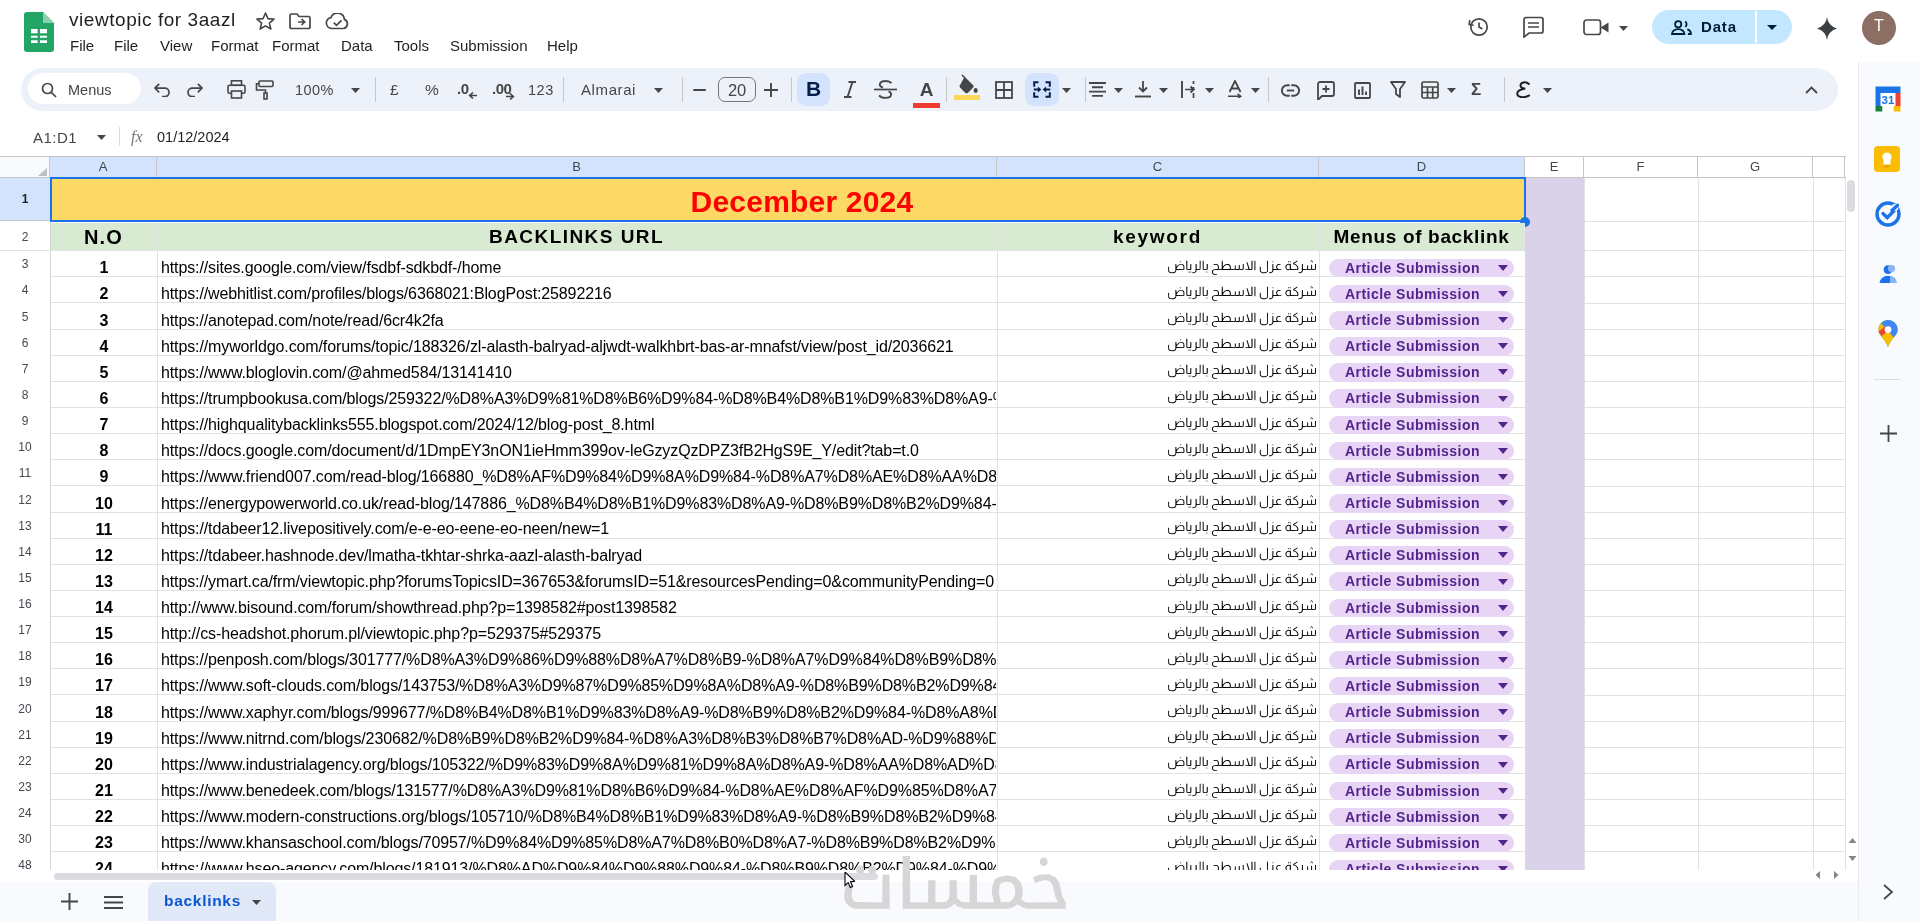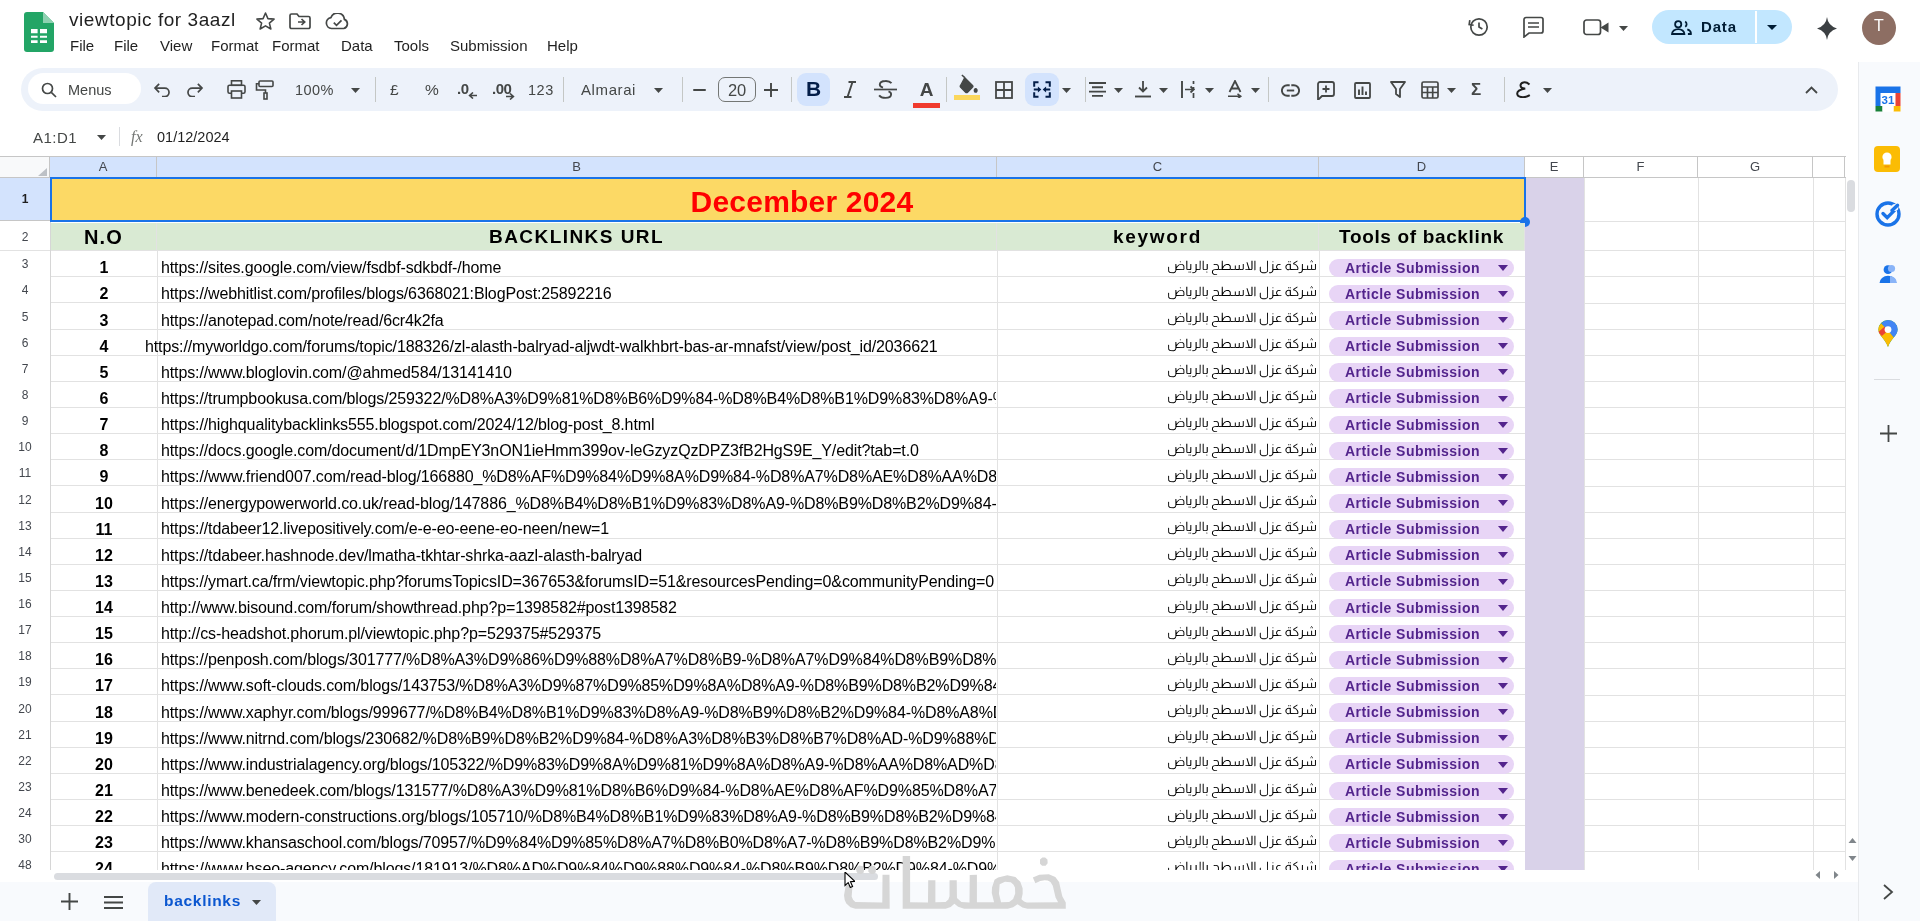--- a/index.html
+++ b/index.html
@@ -271,21 +271,21 @@
 <div class="a" style="left:1845px;top:178px;width:1px;height:693px;background:#e2e2e2"></div>
 <div class="a" style="left:1584px;top:220.5px;width:261px;height:1px;background:#e2e2e2"></div>
 <div class="a" style="left:1584px;top:250px;width:261px;height:1px;background:#e2e2e2"></div>
 <div class="a" style="left:51px;top:178px;width:1474px;height:43px;background:#fcd965"></div>
 <div class="a" style="left:65px;top:185px;width:1474px;text-align:center;font-size:30px;font-weight:bold;color:#f00;letter-spacing:0.2px">December 2024</div>
 <div class="a" style="left:50px;top:177px;width:1476px;height:45px;border:2px solid #1a73e8;background:transparent"></div>
 <div class="a" style="left:1520px;top:217px;width:10px;height:10px;border-radius:50%;background:#1a73e8"></div>
 <div class="a" style="left:51px;top:223px;width:106px;height:28px;background:#d9ead3;border-bottom:1px solid #e2e2e2;border-right:1px solid #e2e2e2;line-height:28px;text-align:center;font-size:20px;font-weight:bold;color:#000"><span style="letter-spacing:1.2px">N.O</span></div>
 <div class="a" style="left:157px;top:223px;width:840px;height:28px;background:#d9ead3;border-bottom:1px solid #e2e2e2;border-right:1px solid #e2e2e2;line-height:28px;text-align:center;font-size:19px;font-weight:bold;color:#000"><span style="letter-spacing:1.45px">BACKLINKS URL</span></div>
 <div class="a" style="left:997px;top:223px;width:322px;height:28px;background:#d9ead3;border-bottom:1px solid #e2e2e2;border-right:1px solid #e2e2e2;line-height:28px;text-align:center;font-size:19px;font-weight:bold;color:#000"><span style="letter-spacing:1.7px">keyword</span></div>
-<div class="a" style="left:1319px;top:223px;width:206px;height:28px;background:#d9ead3;border-bottom:1px solid #e2e2e2;border-right:1px solid #e2e2e2;line-height:28px;text-align:center;font-size:19px;font-weight:bold;color:#000"><span style="letter-spacing:0.65px">Tools of backlink</span></div>
+<div class="a" style="left:1319px;top:223px;width:206px;height:28px;background:#d9ead3;border-bottom:1px solid #e2e2e2;border-right:1px solid #e2e2e2;line-height:28px;text-align:center;font-size:19px;font-weight:bold;color:#000"><span style="letter-spacing:0.65px">Menus of backlink</span></div>
 <div class="a" style="left:51px;top:251.2px;width:1474px;height:26.1px;background:#fff;border-bottom:1px solid #e2e2e2;overflow:hidden"></div>
 <div class="a" style="left:157px;top:251.2px;width:1px;height:26.139999999999986px;background:#e2e2e2"></div>
 <div class="a" style="left:997px;top:251.2px;width:1px;height:26.139999999999986px;background:#e2e2e2"></div>
 <div class="a" style="left:1319px;top:251.2px;width:1px;height:26.139999999999986px;background:#e2e2e2"></div>
 <div class="a" style="left:1584px;top:276.3px;width:261px;height:1px;background:#e2e2e2"></div>
 <div class="num" style="left:51px;top:251.2px;width:106px;height:26.1px;overflow:hidden;line-height:33.5px">1</div>
 <div class="url" style="left:161px;top:251.2px;width:835px;height:26.1px;overflow:hidden;line-height:33.5px">https://sites.google.com/view/fsdbf-sdkbdf-/home</div>
 <div class="a" style="left:1167.8px;top:259.7px;width:154.2px;height:15.1px;overflow:hidden">
     <svg width="148.2" height="15.1" viewBox="0 0 179.67 18.33">
       <path d="M46.83 14.00 46.50 14.33 46.50 15.17 47.67 15.17 47.67 14.33ZM26.83 14.17 26.67 15.00 27.00 15.33 27.67 15.33 28.00 15.00 28.00 14.33 27.67 14.00ZM24.67 14.50 24.83 15.17 26.00 15.17 26.17 14.67 25.67 14.00 25.17 14.00ZM158.33 15.50 158.83 16.00 161.00 15.83 162.33 15.17 163.00 14.50 163.83 12.17 169.17 12.17 169.83 11.67 170.33 12.17 173.83 12.17 174.67 11.67 175.17 12.17 178.50 12.17 179.50 11.33 179.50 5.00 178.33 5.00 178.33 10.83 178.00 11.17 174.83 11.00 174.83 5.83 173.67 5.83 173.67 10.50 173.17 11.17 170.00 11.00 170.00 6.83 168.83 6.83 168.83 10.83 168.50 11.17 163.67 11.00 163.67 5.00 162.50 5.00 162.33 13.17 161.33 14.50 160.17 15.00 158.33 15.00ZM136.33 5.00 133.33 5.00 131.67 6.33 131.17 7.50 131.17 9.33 132.17 11.00 127.83 11.00 127.83 5.00 126.67 5.00 126.50 13.33 125.33 14.67 124.33 15.00 122.50 15.00 122.67 15.67 123.00 16.00 124.50 16.00 126.33 15.33 127.33 14.33 128.00 12.17 137.33 12.17 137.83 11.17 134.17 11.17 132.83 10.17 132.33 9.17 132.33 7.83 132.67 7.00 134.17 5.83 136.50 6.00ZM19.67 7.17 19.00 6.00 17.83 5.17 15.00 4.83 12.67 5.67 10.17 8.33 10.00 5.00 8.83 5.00 8.83 13.00 8.33 14.00 6.67 15.00 3.50 15.00 2.17 14.50 1.17 13.00 1.17 8.33 0.50 8.33 0.00 8.83 0.17 13.83 1.17 15.17 2.50 15.83 6.83 16.00 8.33 15.50 9.33 14.67 10.17 12.17 18.83 12.17 19.83 11.33ZM18.50 7.33 18.67 10.83 18.33 11.17 10.00 11.00 11.50 8.17 13.83 6.17 14.83 5.83 16.50 5.83 17.33 6.17ZM174.83 1.50 174.50 2.33 175.00 2.83 175.67 2.67 175.83 1.83 175.50 1.50ZM172.50 2.17 173.00 2.83 173.50 2.83 174.00 2.33 173.83 1.67 172.67 1.67ZM148.00 1.50 147.67 1.83 147.83 2.67 148.83 2.67 149.00 1.83 148.67 1.50ZM146.00 1.50 145.67 2.33 146.17 2.83 146.83 2.67 147.00 1.83 146.67 1.50ZM126.50 2.17 127.00 2.83 127.50 2.83 128.00 2.33 127.83 1.67 126.67 1.67ZM14.17 2.17 14.67 2.83 15.17 2.83 15.67 2.33 15.50 1.67 14.33 1.67ZM121.33 0.83 120.17 0.83 120.17 13.00 119.83 13.83 119.17 14.50 117.67 15.00 115.17 15.00 113.50 14.50 112.50 12.83 112.50 8.33 111.83 8.33 111.33 8.67 111.33 13.00 111.83 14.33 112.83 15.33 114.67 16.00 118.00 16.00 120.33 15.00 121.17 13.83ZM104.83 0.83 104.83 12.50 105.50 12.50 106.00 12.00 106.00 0.83ZM102.50 0.83 101.17 0.83 101.17 10.83 100.83 11.17 99.00 11.00 96.33 2.83 95.17 2.83 97.67 11.17 93.67 11.17 94.00 12.17 101.50 12.17 102.17 11.67 102.50 10.67ZM53.17 15.33 53.83 16.83 54.83 17.67 56.33 18.17 59.17 18.00 59.67 17.00 56.50 17.17 55.17 16.50 54.50 15.50 54.50 13.50 55.17 12.67 56.33 12.17 60.67 12.17 61.50 11.67 62.00 12.17 75.17 12.17 76.00 11.67 76.50 12.17 81.33 12.17 82.17 11.67 82.67 12.17 86.17 12.17 86.83 11.67 87.33 12.17 90.67 12.17 91.50 11.67 91.83 10.83 91.83 5.00 90.67 5.00 90.67 10.33 90.17 11.17 87.00 11.00 87.00 6.00 85.83 6.00 85.67 11.00 82.17 11.00 82.17 6.83 81.00 6.83 81.00 10.83 80.67 11.17 76.17 11.00 76.00 7.33 75.50 6.33 73.67 5.00 71.17 4.83 69.50 5.33 68.67 5.83 66.50 8.33 66.33 0.83 65.17 0.83 65.00 11.17 61.67 11.00 61.67 7.83 61.00 6.17 60.33 5.50 58.67 4.83 56.00 5.00 55.17 5.33 55.17 6.17 58.33 5.83 60.00 6.83 60.50 8.17 60.50 10.67 60.33 11.00 56.67 11.17 54.50 11.83 53.33 13.17ZM74.83 7.50 74.83 11.00 66.33 10.83 68.17 7.67 70.50 6.00 73.33 6.00ZM42.00 0.83 42.00 11.33 43.00 12.17 47.00 12.17 47.83 11.67 48.17 10.67 48.17 5.00 46.83 5.00 46.83 10.83 46.50 11.17 43.50 11.17 43.17 10.83 43.17 0.83ZM39.50 0.83 38.33 0.83 38.33 10.83 38.00 11.17 34.67 11.00 34.67 5.00 33.33 5.00 33.33 13.00 32.33 14.50 31.00 15.00 29.33 15.00 29.33 15.50 29.83 16.00 31.83 15.83 33.50 15.00 34.33 13.83 34.50 12.50 34.83 12.17 38.33 12.17 39.33 11.50ZM22.00 0.83 22.17 11.33 23.00 12.17 27.50 12.00 28.17 11.17 28.17 5.00 27.00 5.00 26.83 11.00 23.67 11.17 23.33 10.83 23.33 0.83ZM157.00 0.67 152.00 3.50 151.83 5.17 154.17 5.83 155.67 7.00 156.83 9.00 157.00 10.83 156.67 11.17 149.17 11.00 149.00 4.50 147.83 5.00 146.83 4.67 144.83 4.83 143.00 6.33 142.50 7.67 142.50 9.50 143.17 11.00 145.17 12.33 146.33 12.33 147.83 11.67 148.83 12.17 157.50 12.00 158.17 11.17 158.17 9.50 157.50 7.50 155.50 5.33 153.00 4.17 157.00 1.67ZM145.67 5.67 147.00 5.67 147.67 6.00 147.83 10.67 146.33 11.33 144.67 11.00 144.00 10.33 143.67 9.33 143.83 7.33 145.00 6.00ZM173.50 0.67 173.67 1.00 174.83 1.00 174.83 0.33 174.50 0.00 174.00 0.00Z" fill="#000" fill-rule="evenodd"></path>
@@ -335,21 +335,21 @@
 <div class="a" style="left:1329px;top:311.0px;width:167px;height:18.5px;line-height:18.5px;text-align:center;font-size:14px;font-weight:bold;color:#53248c;letter-spacing:0.45px">Article Submission</div>
 <svg class="ic" style="left:1497.5px;top:317.18px" width="10" height="6" viewBox="0 0 10 6">
     <path d="M0 0 L10 0 L5.0 6Z" fill="#53248c"></path>
   </svg>
 <div class="a" style="left:51px;top:329.6px;width:1474px;height:26.1px;background:#fff;border-bottom:1px solid #e2e2e2;overflow:hidden"></div>
 <div class="a" style="left:157px;top:329.62px;width:1px;height:26.139999999999986px;background:#e2e2e2"></div>
 <div class="a" style="left:997px;top:329.62px;width:1px;height:26.139999999999986px;background:#e2e2e2"></div>
 <div class="a" style="left:1319px;top:329.62px;width:1px;height:26.139999999999986px;background:#e2e2e2"></div>
 <div class="a" style="left:1584px;top:354.8px;width:261px;height:1px;background:#e2e2e2"></div>
 <div class="num" style="left:51px;top:329.6px;width:106px;height:26.1px;overflow:hidden;line-height:33.5px">4</div>
-<div class="url" style="left:145px;top:329.6px;width:835px;height:26.1px;overflow:hidden;line-height:33.5px">https://myworldgo.com/forums/topic/188326/zl-alasth-balryad-aljwdt-walkhbrt-bas-ar-mnafst/view/post_id/2036621</div>
+<div class="url" style="left:161px;top:329.6px;width:835px;height:26.1px;overflow:hidden;line-height:33.5px">https://myworldgo.com/forums/topic/188326/zl-alasth-balryad-aljwdt-walkhbrt-bas-ar-mnafst/view/post_id/2036621</div>
 <div class="a" style="left:1167.8px;top:338.1px;width:154.2px;height:15.1px;overflow:hidden">
     <svg width="148.2" height="15.1" viewBox="0 0 179.67 18.33">
       <path d="M46.83 14.00 46.50 14.33 46.50 15.17 47.67 15.17 47.67 14.33ZM26.83 14.17 26.67 15.00 27.00 15.33 27.67 15.33 28.00 15.00 28.00 14.33 27.67 14.00ZM24.67 14.50 24.83 15.17 26.00 15.17 26.17 14.67 25.67 14.00 25.17 14.00ZM158.33 15.50 158.83 16.00 161.00 15.83 162.33 15.17 163.00 14.50 163.83 12.17 169.17 12.17 169.83 11.67 170.33 12.17 173.83 12.17 174.67 11.67 175.17 12.17 178.50 12.17 179.50 11.33 179.50 5.00 178.33 5.00 178.33 10.83 178.00 11.17 174.83 11.00 174.83 5.83 173.67 5.83 173.67 10.50 173.17 11.17 170.00 11.00 170.00 6.83 168.83 6.83 168.83 10.83 168.50 11.17 163.67 11.00 163.67 5.00 162.50 5.00 162.33 13.17 161.33 14.50 160.17 15.00 158.33 15.00ZM136.33 5.00 133.33 5.00 131.67 6.33 131.17 7.50 131.17 9.33 132.17 11.00 127.83 11.00 127.83 5.00 126.67 5.00 126.50 13.33 125.33 14.67 124.33 15.00 122.50 15.00 122.67 15.67 123.00 16.00 124.50 16.00 126.33 15.33 127.33 14.33 128.00 12.17 137.33 12.17 137.83 11.17 134.17 11.17 132.83 10.17 132.33 9.17 132.33 7.83 132.67 7.00 134.17 5.83 136.50 6.00ZM19.67 7.17 19.00 6.00 17.83 5.17 15.00 4.83 12.67 5.67 10.17 8.33 10.00 5.00 8.83 5.00 8.83 13.00 8.33 14.00 6.67 15.00 3.50 15.00 2.17 14.50 1.17 13.00 1.17 8.33 0.50 8.33 0.00 8.83 0.17 13.83 1.17 15.17 2.50 15.83 6.83 16.00 8.33 15.50 9.33 14.67 10.17 12.17 18.83 12.17 19.83 11.33ZM18.50 7.33 18.67 10.83 18.33 11.17 10.00 11.00 11.50 8.17 13.83 6.17 14.83 5.83 16.50 5.83 17.33 6.17ZM174.83 1.50 174.50 2.33 175.00 2.83 175.67 2.67 175.83 1.83 175.50 1.50ZM172.50 2.17 173.00 2.83 173.50 2.83 174.00 2.33 173.83 1.67 172.67 1.67ZM148.00 1.50 147.67 1.83 147.83 2.67 148.83 2.67 149.00 1.83 148.67 1.50ZM146.00 1.50 145.67 2.33 146.17 2.83 146.83 2.67 147.00 1.83 146.67 1.50ZM126.50 2.17 127.00 2.83 127.50 2.83 128.00 2.33 127.83 1.67 126.67 1.67ZM14.17 2.17 14.67 2.83 15.17 2.83 15.67 2.33 15.50 1.67 14.33 1.67ZM121.33 0.83 120.17 0.83 120.17 13.00 119.83 13.83 119.17 14.50 117.67 15.00 115.17 15.00 113.50 14.50 112.50 12.83 112.50 8.33 111.83 8.33 111.33 8.67 111.33 13.00 111.83 14.33 112.83 15.33 114.67 16.00 118.00 16.00 120.33 15.00 121.17 13.83ZM104.83 0.83 104.83 12.50 105.50 12.50 106.00 12.00 106.00 0.83ZM102.50 0.83 101.17 0.83 101.17 10.83 100.83 11.17 99.00 11.00 96.33 2.83 95.17 2.83 97.67 11.17 93.67 11.17 94.00 12.17 101.50 12.17 102.17 11.67 102.50 10.67ZM53.17 15.33 53.83 16.83 54.83 17.67 56.33 18.17 59.17 18.00 59.67 17.00 56.50 17.17 55.17 16.50 54.50 15.50 54.50 13.50 55.17 12.67 56.33 12.17 60.67 12.17 61.50 11.67 62.00 12.17 75.17 12.17 76.00 11.67 76.50 12.17 81.33 12.17 82.17 11.67 82.67 12.17 86.17 12.17 86.83 11.67 87.33 12.17 90.67 12.17 91.50 11.67 91.83 10.83 91.83 5.00 90.67 5.00 90.67 10.33 90.17 11.17 87.00 11.00 87.00 6.00 85.83 6.00 85.67 11.00 82.17 11.00 82.17 6.83 81.00 6.83 81.00 10.83 80.67 11.17 76.17 11.00 76.00 7.33 75.50 6.33 73.67 5.00 71.17 4.83 69.50 5.33 68.67 5.83 66.50 8.33 66.33 0.83 65.17 0.83 65.00 11.17 61.67 11.00 61.67 7.83 61.00 6.17 60.33 5.50 58.67 4.83 56.00 5.00 55.17 5.33 55.17 6.17 58.33 5.83 60.00 6.83 60.50 8.17 60.50 10.67 60.33 11.00 56.67 11.17 54.50 11.83 53.33 13.17ZM74.83 7.50 74.83 11.00 66.33 10.83 68.17 7.67 70.50 6.00 73.33 6.00ZM42.00 0.83 42.00 11.33 43.00 12.17 47.00 12.17 47.83 11.67 48.17 10.67 48.17 5.00 46.83 5.00 46.83 10.83 46.50 11.17 43.50 11.17 43.17 10.83 43.17 0.83ZM39.50 0.83 38.33 0.83 38.33 10.83 38.00 11.17 34.67 11.00 34.67 5.00 33.33 5.00 33.33 13.00 32.33 14.50 31.00 15.00 29.33 15.00 29.33 15.50 29.83 16.00 31.83 15.83 33.50 15.00 34.33 13.83 34.50 12.50 34.83 12.17 38.33 12.17 39.33 11.50ZM22.00 0.83 22.17 11.33 23.00 12.17 27.50 12.00 28.17 11.17 28.17 5.00 27.00 5.00 26.83 11.00 23.67 11.17 23.33 10.83 23.33 0.83ZM157.00 0.67 152.00 3.50 151.83 5.17 154.17 5.83 155.67 7.00 156.83 9.00 157.00 10.83 156.67 11.17 149.17 11.00 149.00 4.50 147.83 5.00 146.83 4.67 144.83 4.83 143.00 6.33 142.50 7.67 142.50 9.50 143.17 11.00 145.17 12.33 146.33 12.33 147.83 11.67 148.83 12.17 157.50 12.00 158.17 11.17 158.17 9.50 157.50 7.50 155.50 5.33 153.00 4.17 157.00 1.67ZM145.67 5.67 147.00 5.67 147.67 6.00 147.83 10.67 146.33 11.33 144.67 11.00 144.00 10.33 143.67 9.33 143.83 7.33 145.00 6.00ZM173.50 0.67 173.67 1.00 174.83 1.00 174.83 0.33 174.50 0.00 174.00 0.00Z" fill="#000" fill-rule="evenodd"></path>
     </svg>
   </div>
 <div class="a" style="left:1329px;top:337.1px;width:185px;height:18.5px;overflow:hidden">
     <div style="width:185px;height:18.5px;background:#e8d5f6;border-radius:9.5px"></div>
   </div>
 <div class="a" style="left:1329px;top:337.1px;width:167px;height:18.5px;line-height:18.5px;text-align:center;font-size:14px;font-weight:bold;color:#53248c;letter-spacing:0.45px">Article Submission</div>
 <svg class="ic" style="left:1497.5px;top:343.32px" width="10" height="6" viewBox="0 0 10 6">

